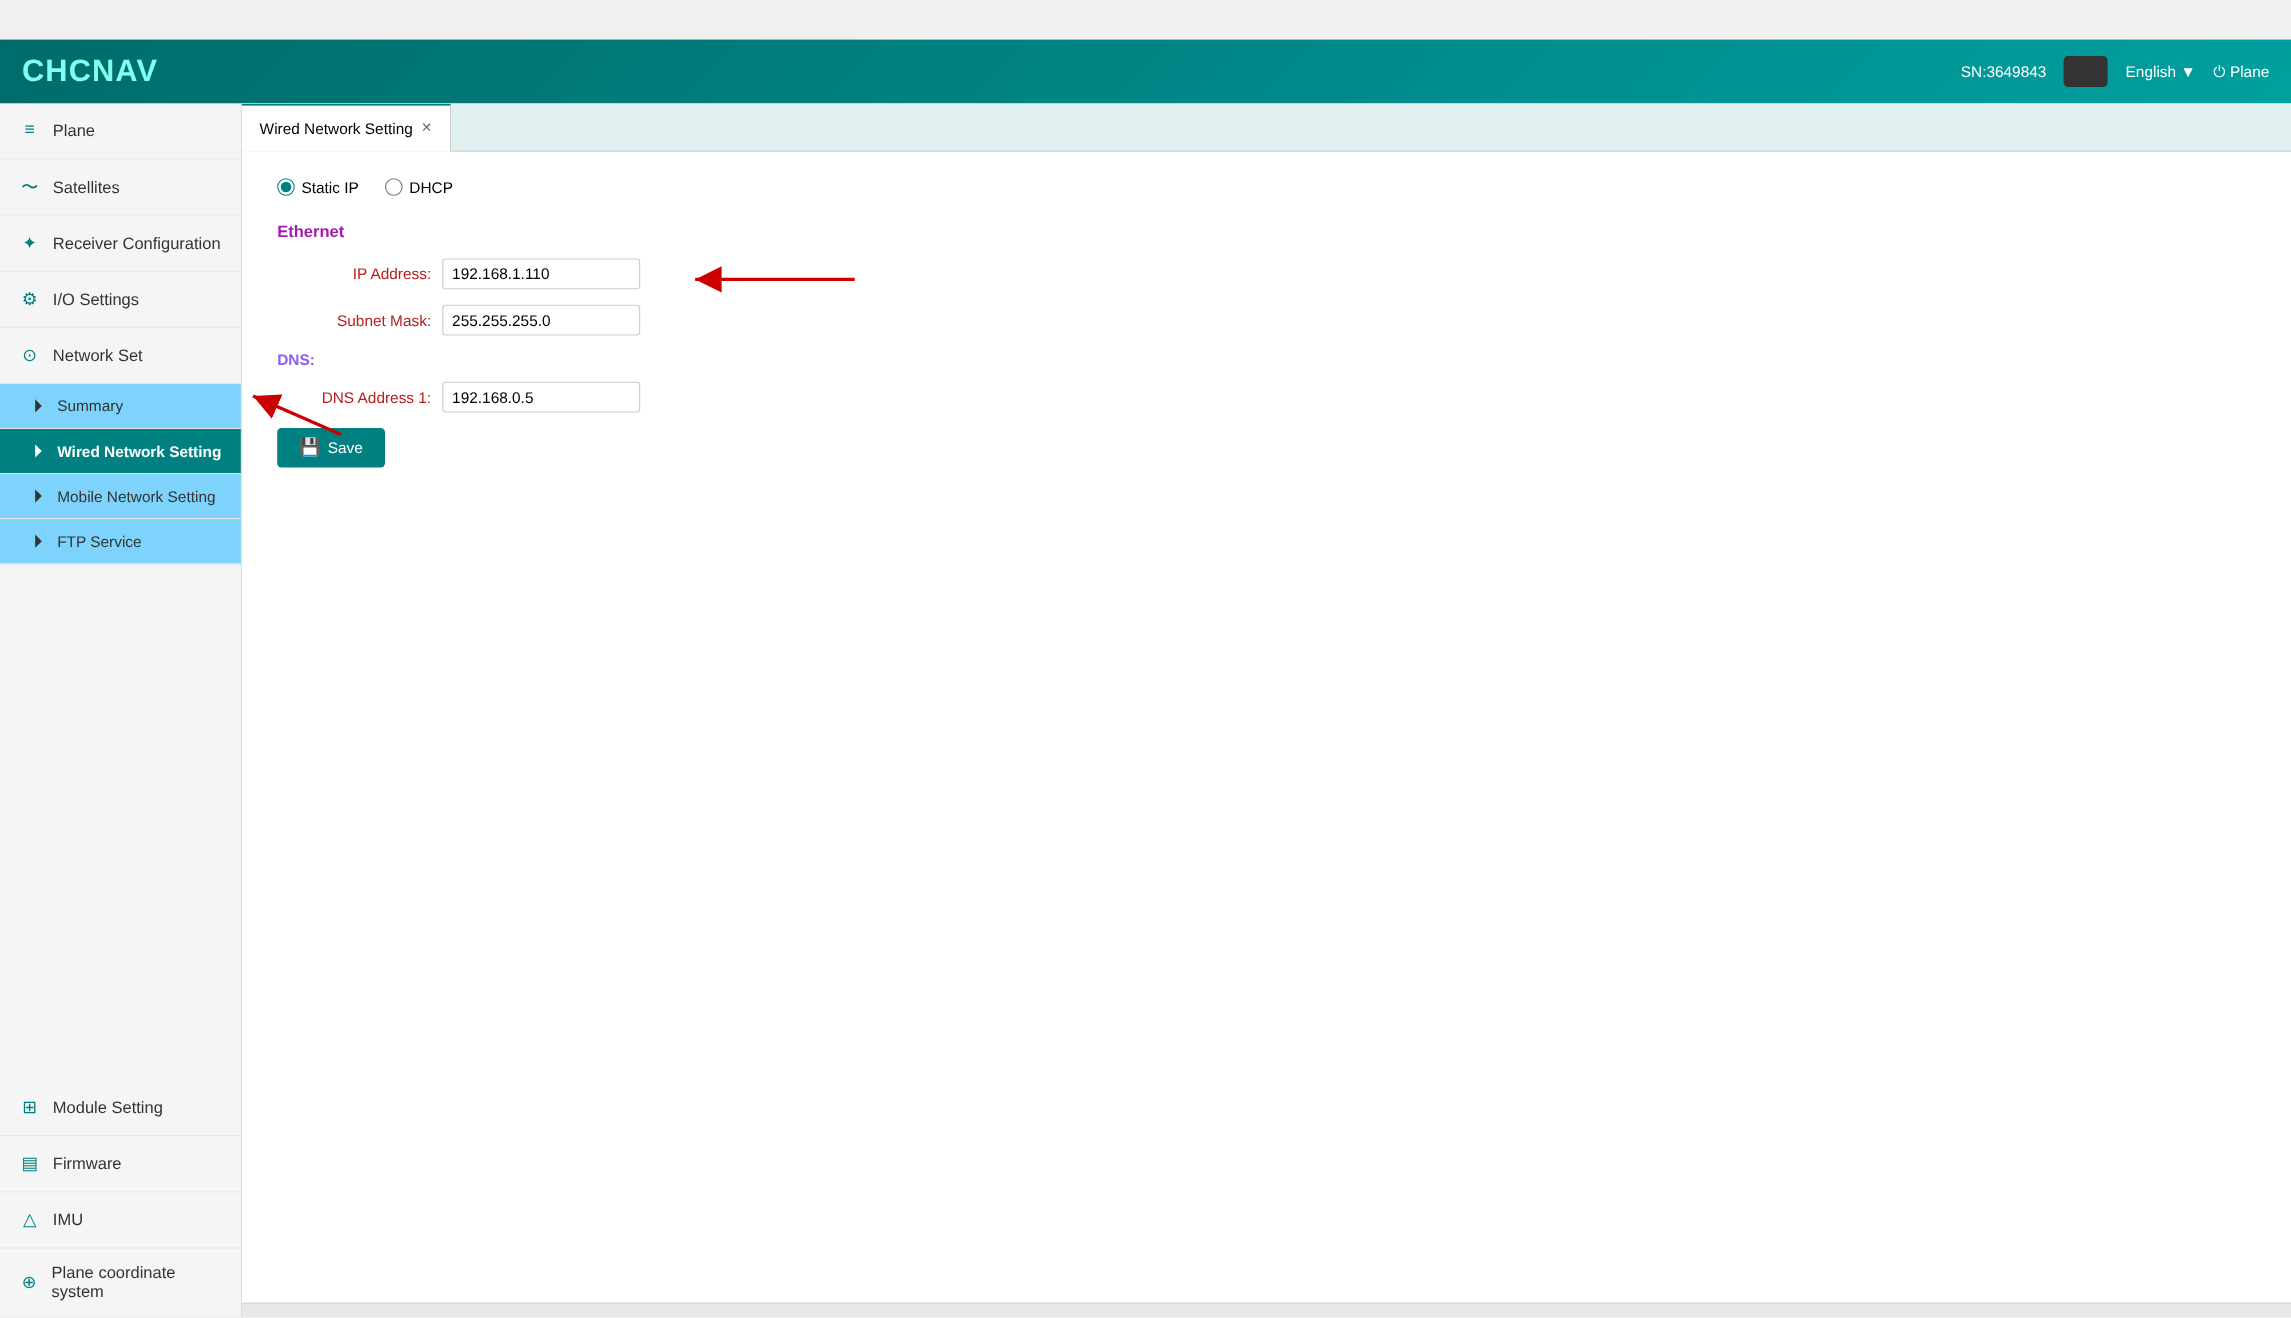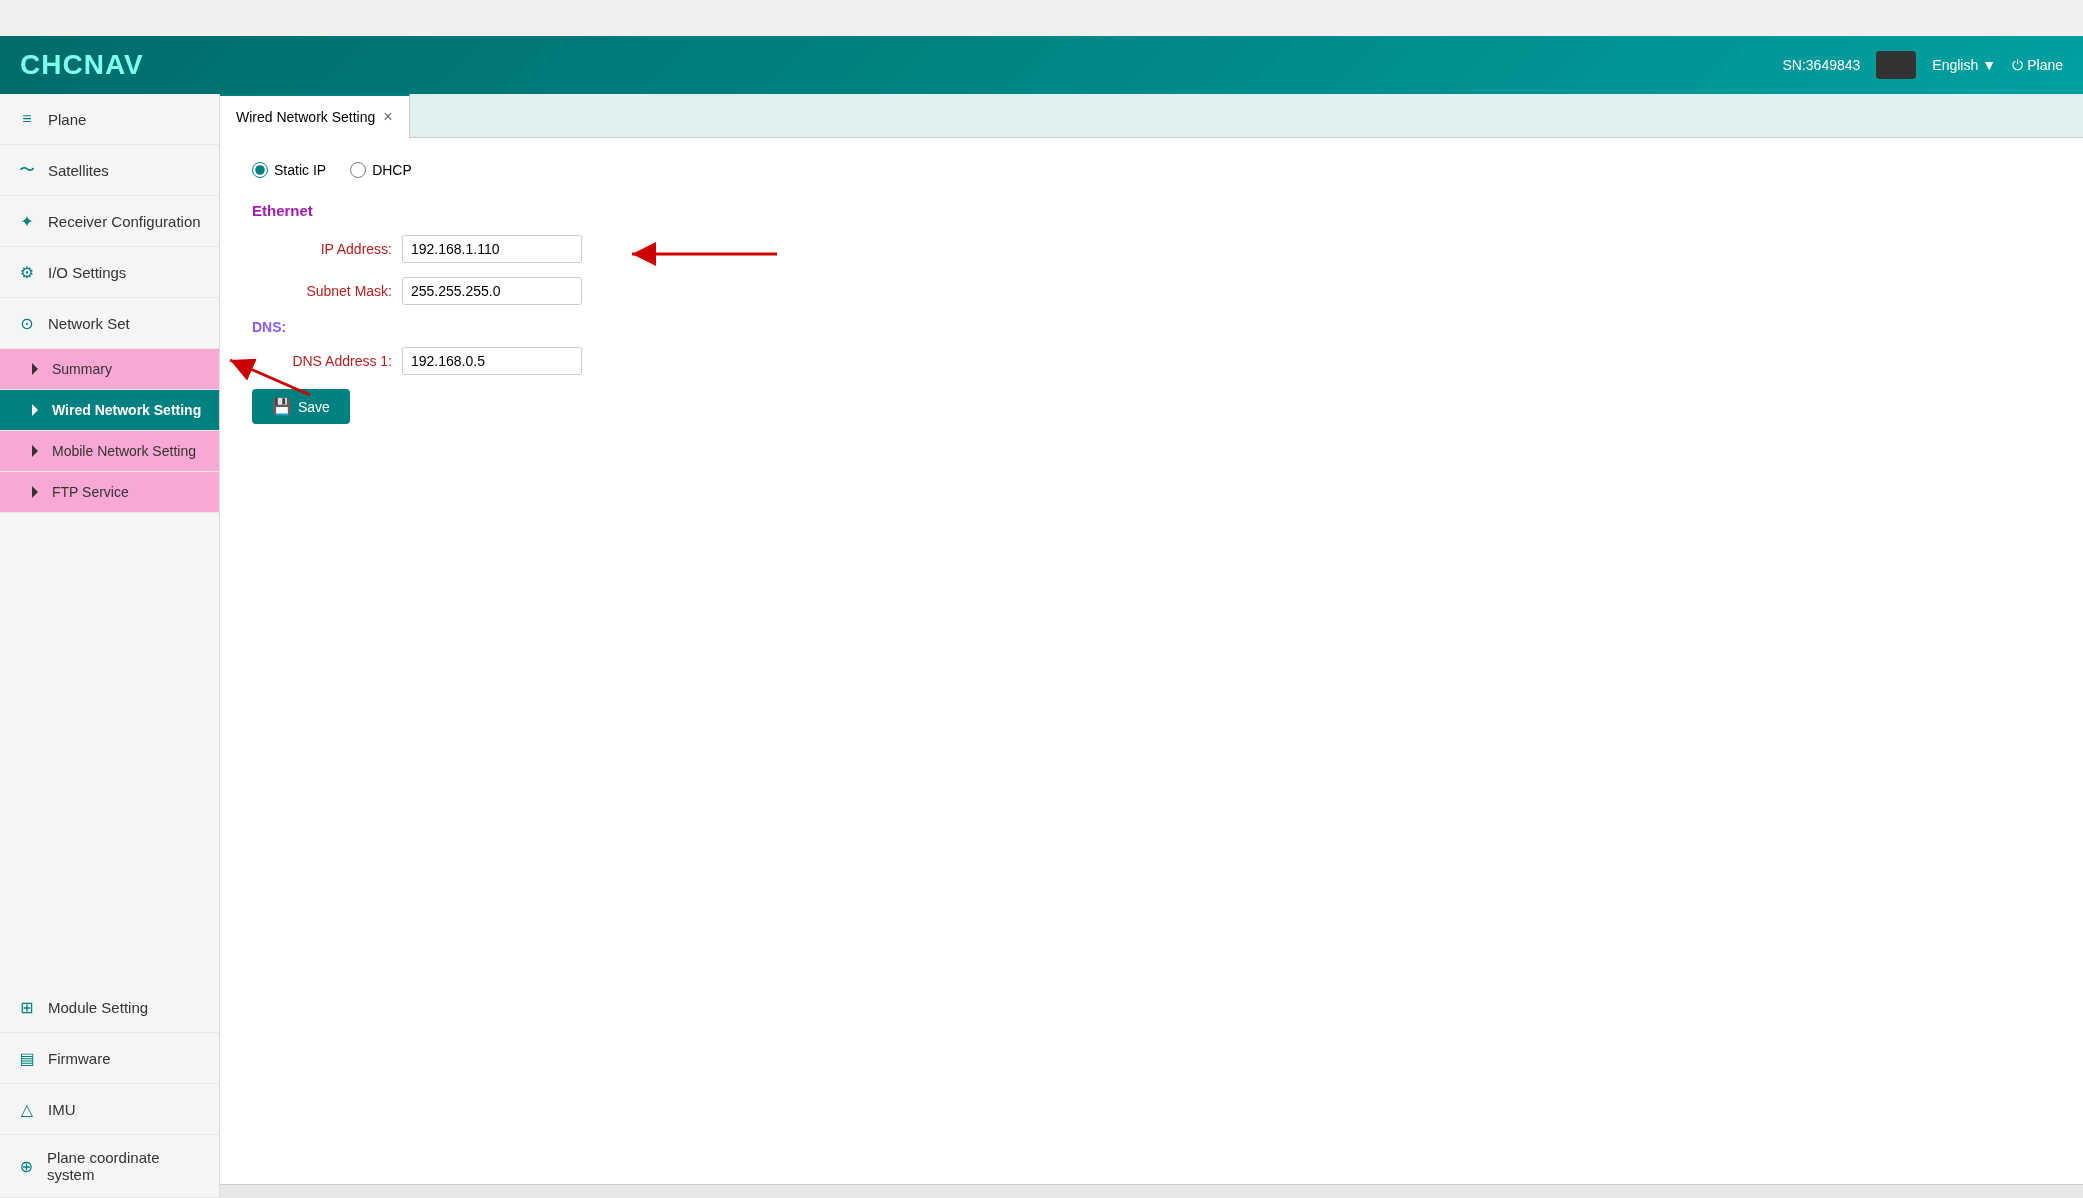--- a/index.html
+++ b/index.html
@@ -94,21 +94,21 @@
 
     
     .sidebar-sub-item {
       display: flex;
       align-items: center;
       padding: 12px 16px 12px 32px;
       cursor: pointer;
       border-bottom: 1px solid #e8e8e8;
       color: #333;
       font-size: 14px;
-      background: #f9a8d4;
+      background: #7dd3fc;
     }
     .sidebar-sub-item.active {
       background: #008080;
       color: white;
       font-weight: bold;
     }
     .sidebar-sub-item .arrow {
       width: 12px;
       height: 12px;
       margin-right: 8px;

